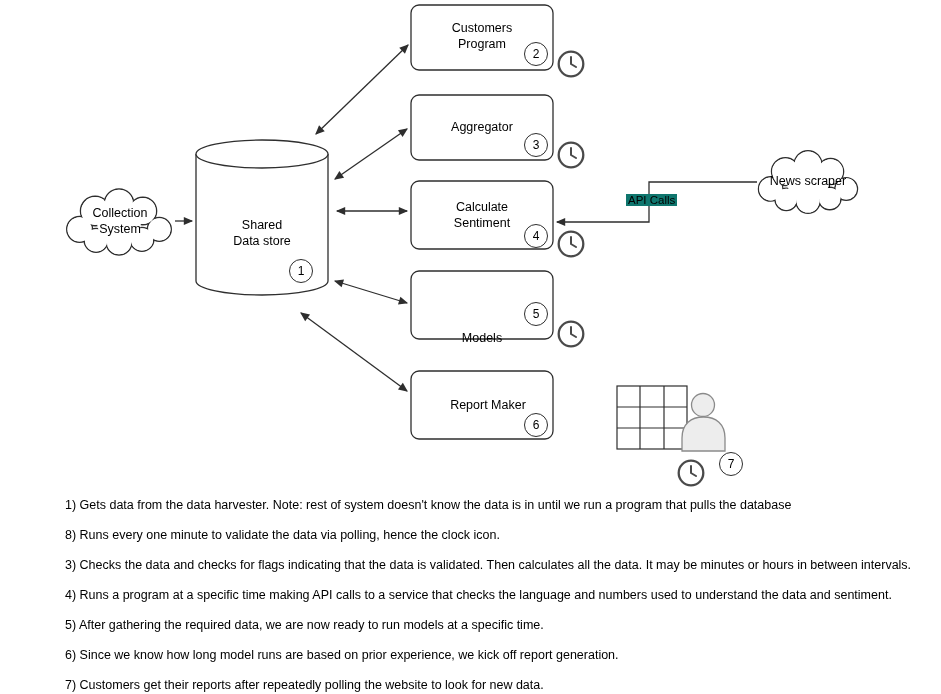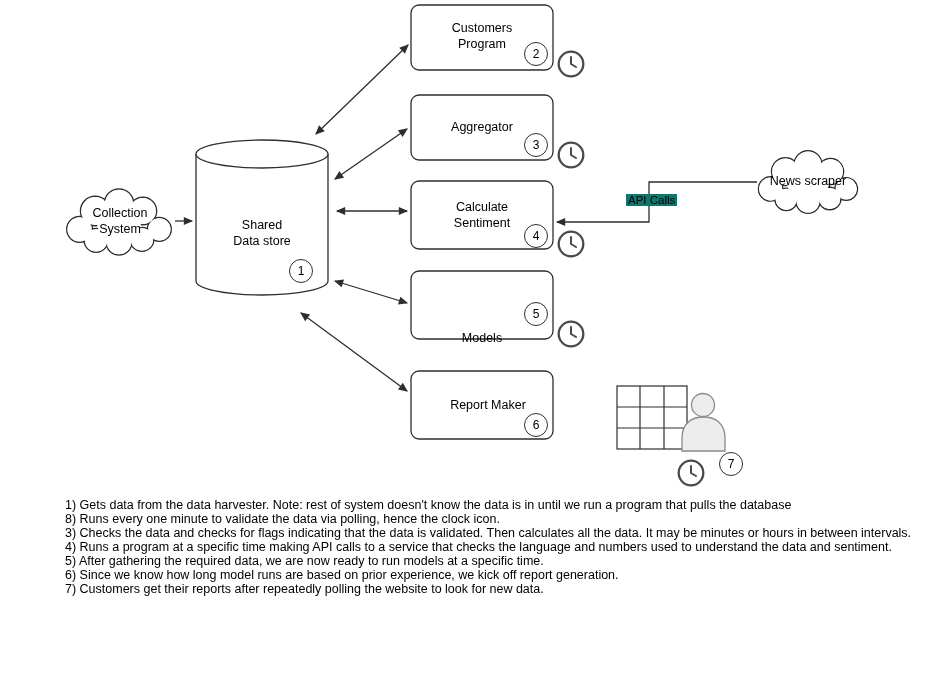--- a/index.html
+++ b/index.html
@@ -7,21 +7,21 @@
   body { font-family:"Liberation Sans", sans-serif; }
   .canvas { position:relative; width:941px; height:694px; background:#fff; overflow:hidden; }
   .diagram-svg { position:absolute; left:0; top:0; }
   .node-label { position:absolute; text-align:center; font-size:12.5px; line-height:1.3;
                 color:#000; white-space:pre-line; pointer-events:none; }
   .edge-label { position:absolute; font-size:11.5px; color:#000; background:#0f766e; padding:0 2px; }
   .badge { position:absolute; width:24px; height:24px; border:1.2px solid #2e2e2e; border-radius:50%;
            background:#fff; display:flex; align-items:center; justify-content:center;
            font-size:12px; color:#000; }
   .notes { position:absolute; left:65px; top:498px; width:830px; display:flex;
-           flex-direction:column; font-size:12.5px; color:#000; }
+           flex-direction:column; gap:16px; font-size:12.5px; color:#000; }
   .note { white-space:nowrap; }
 </style>
 </head>
 <body>
 
 <div class="canvas">
 
   <svg class="diagram-svg" width="941" height="694" viewBox="0 0 941 694">
     <defs>
       <marker id="arrow" viewBox="0 0 10 10" refX="8" refY="5" markerWidth="9" markerHeight="9" orient="auto-start-reverse">

